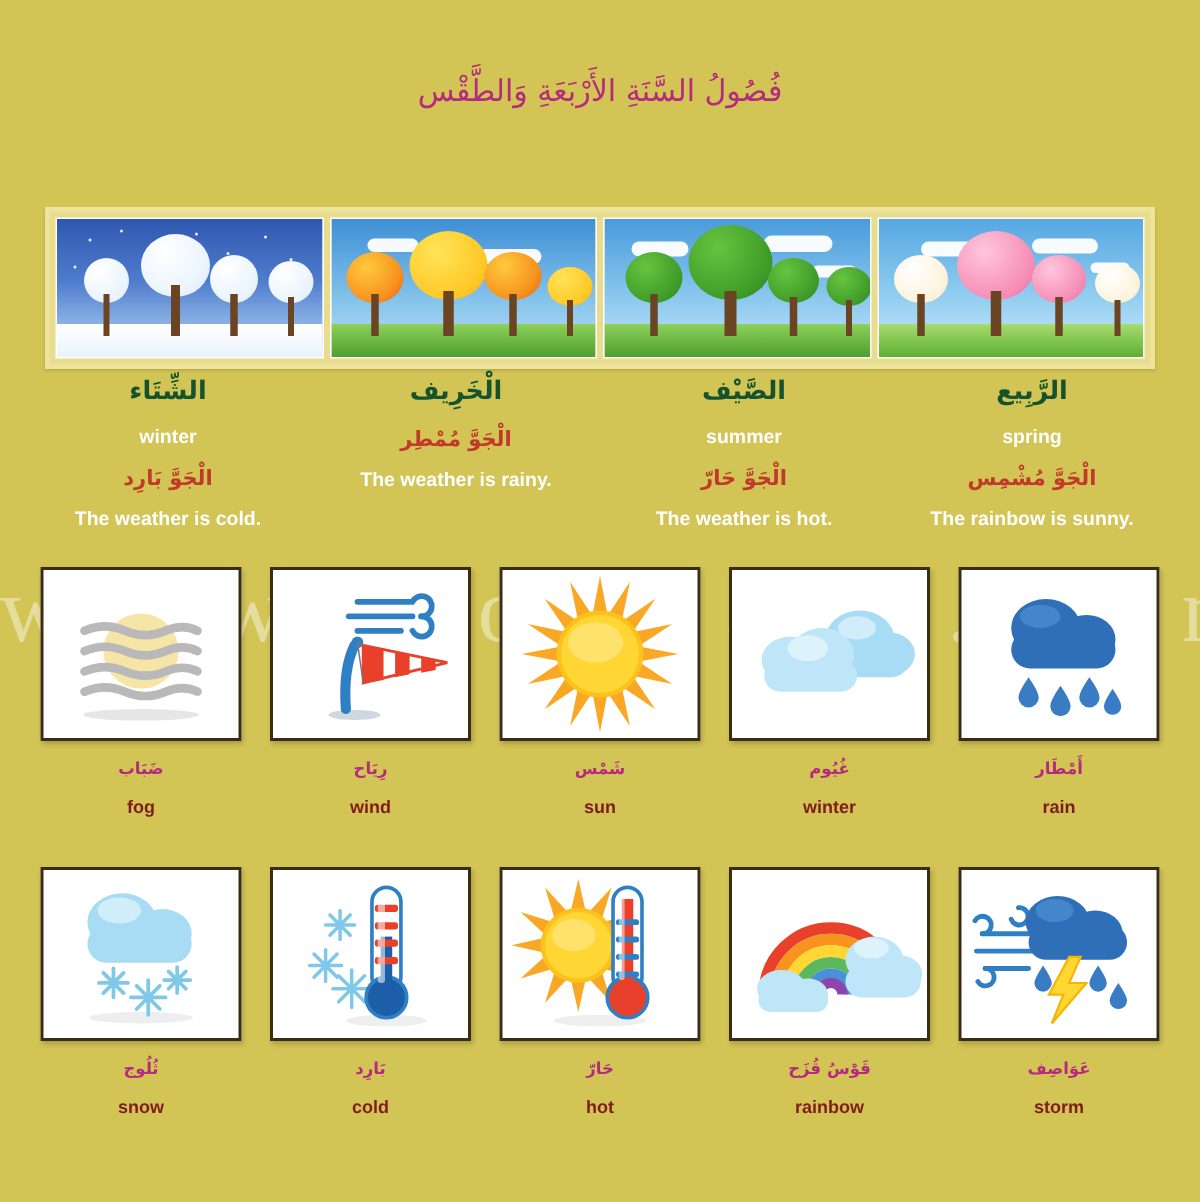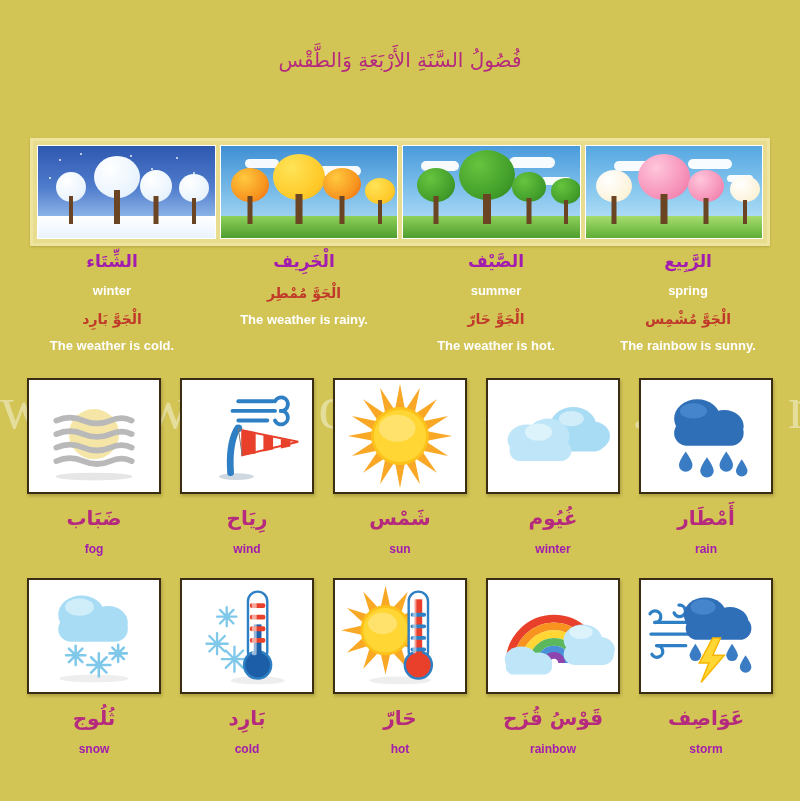--- a/index.html
+++ b/index.html
@@ -125,21 +125,21 @@
     left: 16px;
     top: 250px;
     width: 768px;
     display: flex;
   }
   .season-col {
     flex: 1 1 0;
     text-align: center;
   }
   .s-ar {
-    color: #a21caf;
+    color: #14532d;
     font-size: 17px;
     font-weight: bold;
     direction: rtl;
     font-family: "DejaVu Sans", sans-serif;
     line-height: 1.3;
   }
   .s-en {
     color: #ffffff;
     font-size: 13px;
     font-weight: bold;
@@ -182,29 +182,29 @@
     margin: 0 auto;
     background: #ffffff;
     border: 2px solid #3a2d14;
     box-sizing: border-box;
     position: relative;
     overflow: hidden;
     box-shadow: 1px 2px 3px rgba(80,70,15,0.3);
   }
   .card-ar {
     color: #b52a7e;
-    font-size: 20px;
+    font-size: 11px;
     font-weight: bold;
     direction: rtl;
     font-family: "DejaVu Sans", sans-serif;
     margin-top: 12px;
     line-height: 1.2;
   }
   .card-en {
-    color: #a21caf;
+    color: #7f1d1d;
     font-size: 12px;
     font-weight: bold;
     margin-top: 12px;
   }
 
   .icon-svg { display: block; width: 100%; height: 100%; }
 
   
   .watermark {
     position: absolute;

